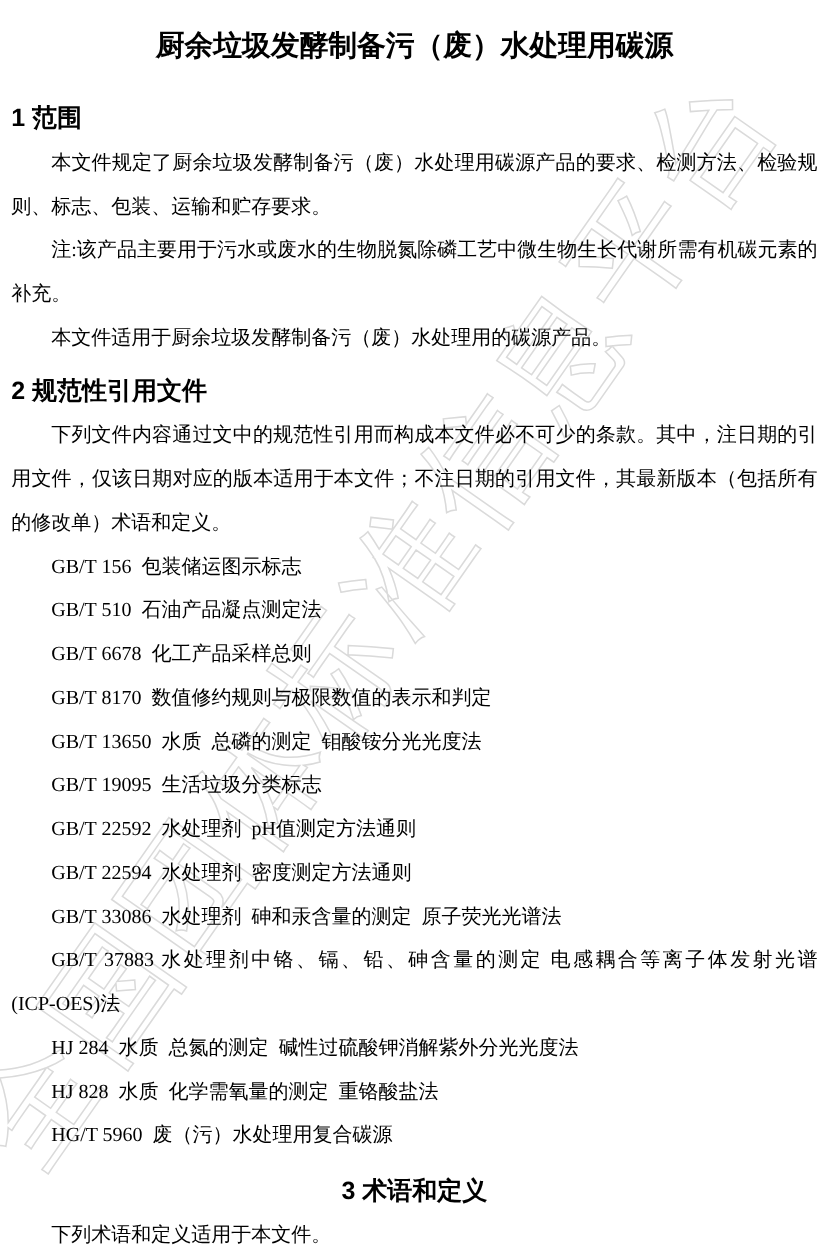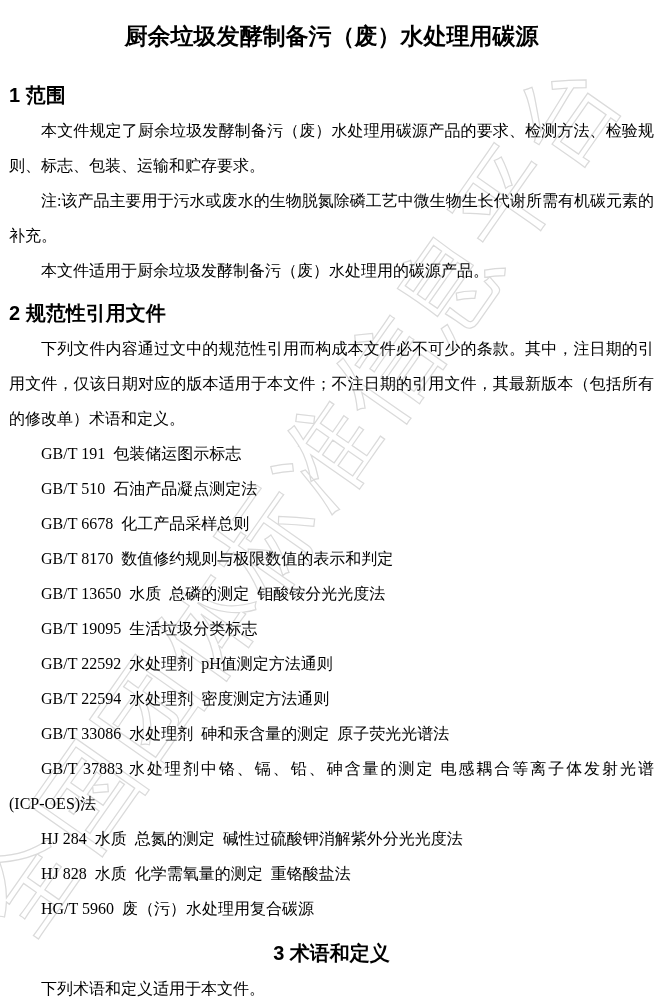--- a/index.html
+++ b/index.html
@@ -94,21 +94,21 @@
     <p class="para">本文件规定了厨余垃圾发酵制备污（废）水处理用碳源产品的要求、检测方法、检验规则、标志、包装、运输和贮存要求。</p>
 
     <p class="para">注:该产品主要用于污水或废水的生物脱氮除磷工艺中微生物生长代谢所需有机碳元素的补充。</p>
 
     <p class="para">本文件适用于厨余垃圾发酵制备污（废）水处理用的碳源产品。</p>
 
     <div class="heading h2-refs">2 规范性引用文件</div>
 
     <p class="para">下列文件内容通过文中的规范性引用而构成本文件必不可少的条款。其中，注日期的引用文件，仅该日期对应的版本适用于本文件；不注日期的引用文件，其最新版本（包括所有的修改单）术语和定义。</p>
 
-    <div class="ref-line">GB/T 191  包装储运图示标志</div>
+    <div class="ref-line">GB/T 156  包装储运图示标志</div>
     <div class="ref-line">GB/T 510  石油产品凝点测定法</div>
     <div class="ref-line">GB/T 6678  化工产品采样总则</div>
     <div class="ref-line">GB/T 8170  数值修约规则与极限数值的表示和判定</div>
     <div class="ref-line">GB/T 13650  水质  总磷的测定  钼酸铵分光光度法</div>
     <div class="ref-line">GB/T 19095  生活垃圾分类标志</div>
     <div class="ref-line">GB/T 22592  水处理剂  pH值测定方法通则</div>
     <div class="ref-line">GB/T 22594  水处理剂  密度测定方法通则</div>
     <div class="ref-line">GB/T 33086  水处理剂  砷和汞含量的测定  原子荧光光谱法</div>
     <div class="ref-line justify-full">GB/T 37883 水处理剂中铬、镉、铅、砷含量的测定 电感耦合等离子体发射光谱</div>
     <div class="ref-line wrap-cont">(ICP-OES)法</div>

